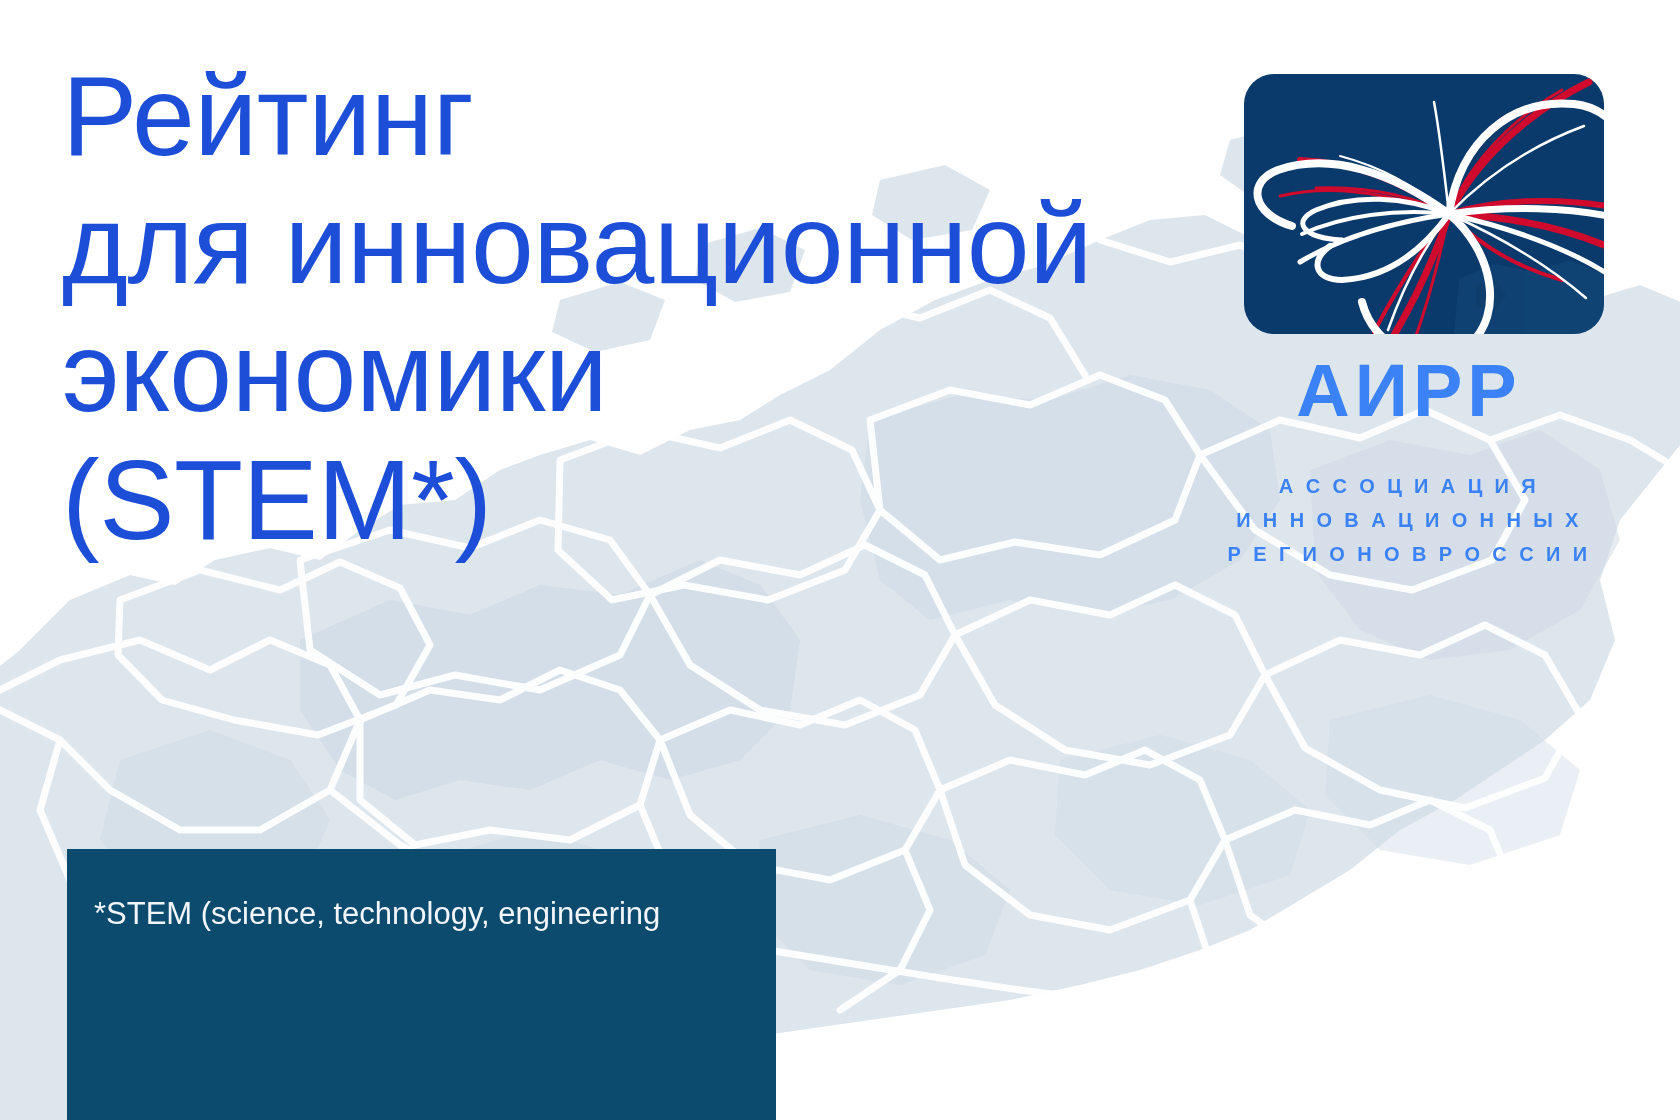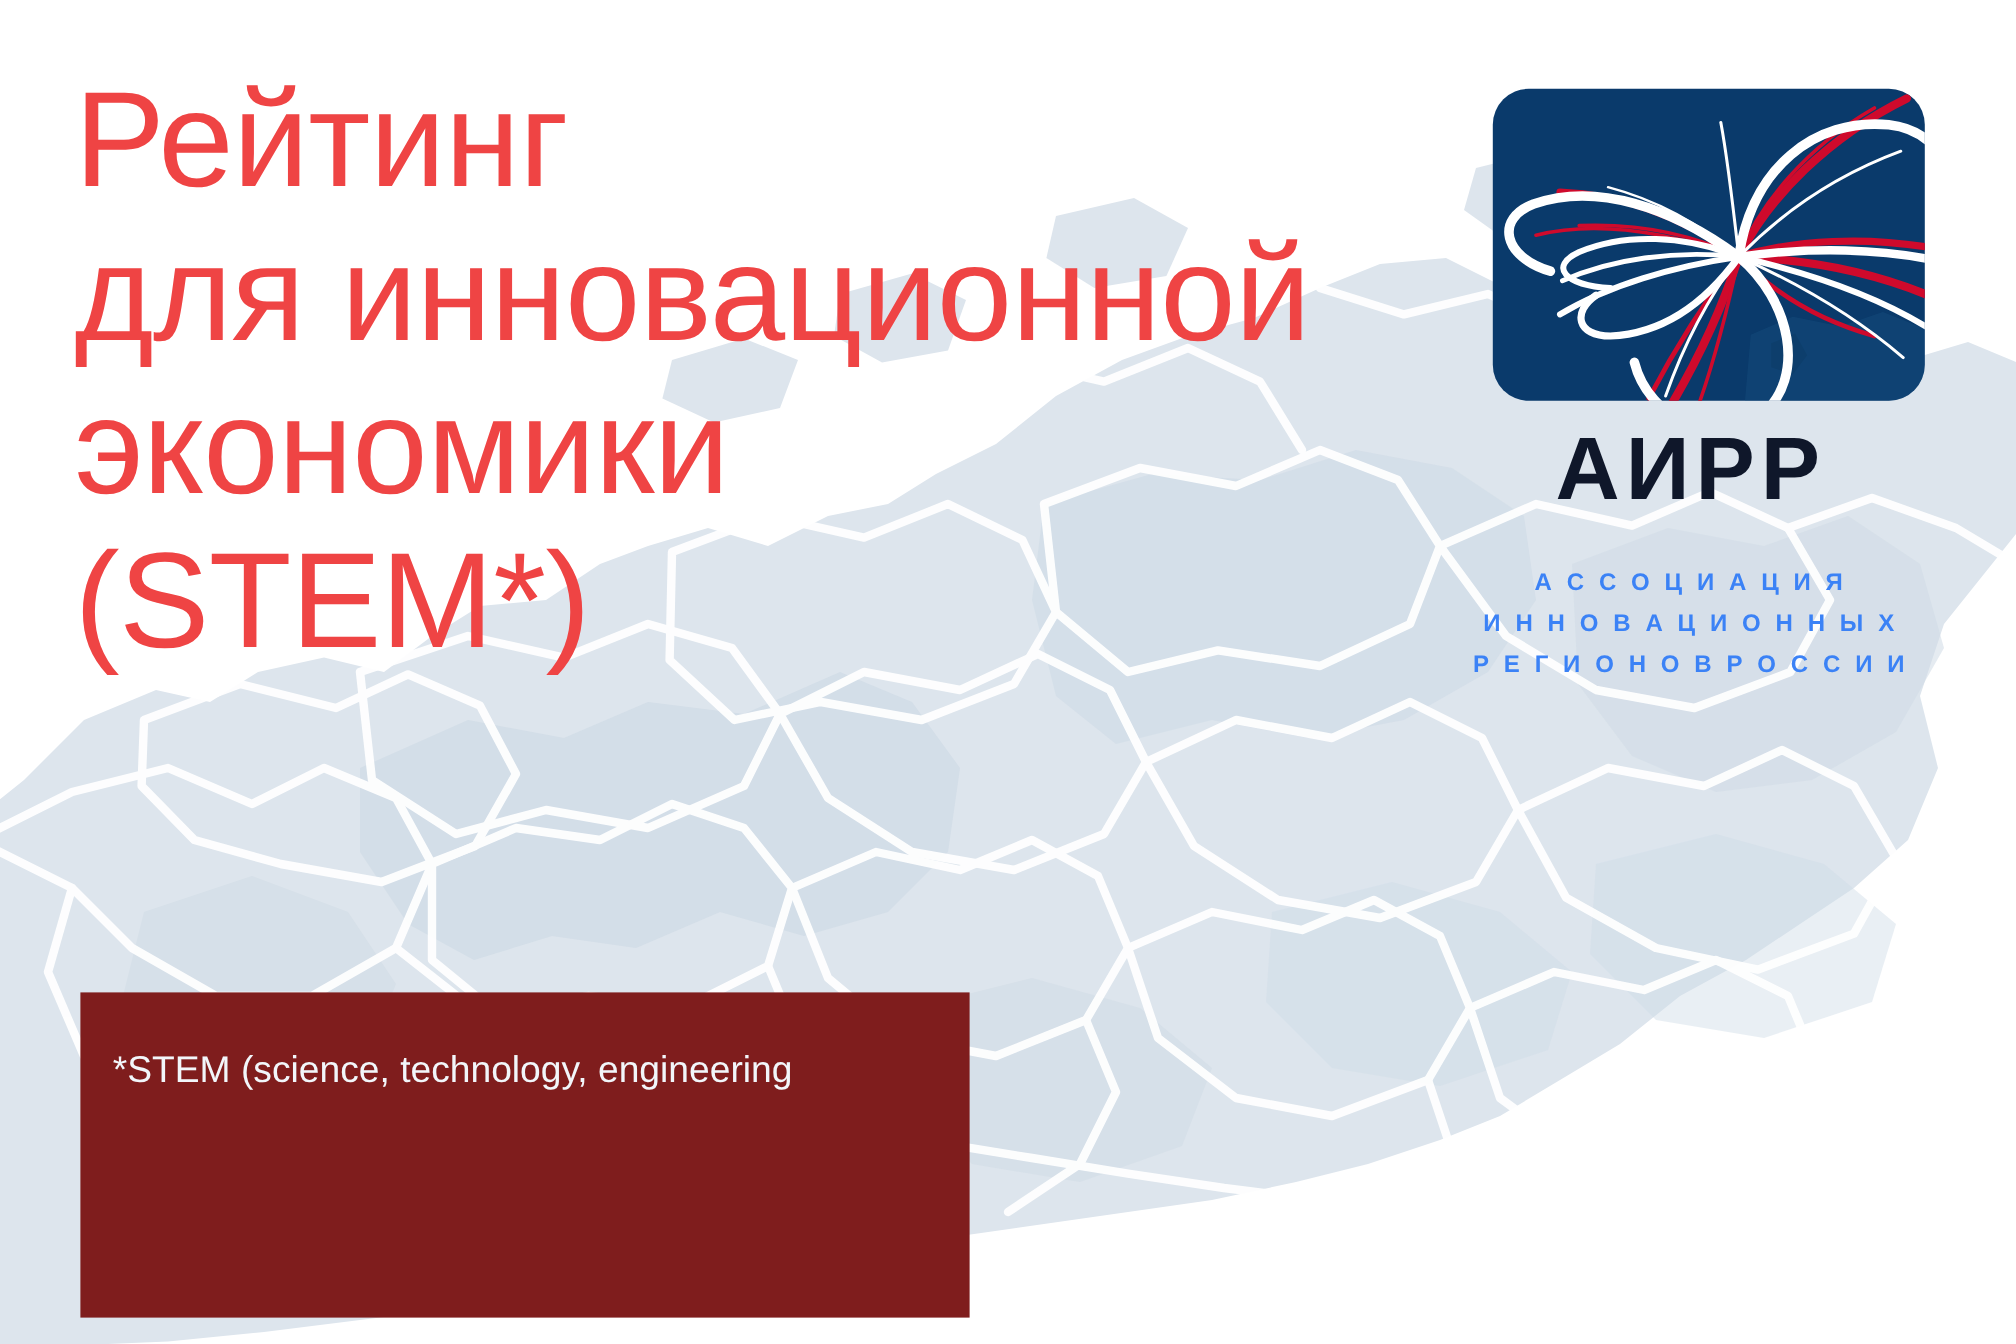--- a/index.html
+++ b/index.html
@@ -28,21 +28,21 @@
   .title-block{
     position:absolute;left:62px;top:52px;width:1160px;
     z-index:4;
   }
   .title-line{
     font-family:"Liberation Sans", sans-serif;
     font-weight:300;
     font-size:113px;
     line-height:128px;
     letter-spacing:-0.5px;
-    color:#ef4444;
+    color:#1d4ed8;
     white-space:nowrap;
     -webkit-font-smoothing:antialiased;
   }
 
   
   .logo-wrap{
     position:absolute;left:1210px;top:54px;width:430px;height:540px;
     z-index:5;
   }
   .logo-mark{
@@ -50,39 +50,38 @@
   }
   .logo-mark svg{display:block;width:100%;height:100%;overflow:visible;}
   .logo-word{
     position:absolute;left:0;top:300px;width:398px;
     text-align:center;
     font-family:"Liberation Sans", sans-serif;
     font-weight:700;
     font-size:74px;
     line-height:74px;
     letter-spacing:5px;
-    color:#0f172a;
+    color:#3b82f6;
   }
   .logo-tag{
     position:absolute;left:0;top:415px;width:398px;
     text-align:center;
     font-family:"Liberation Sans", sans-serif;
     font-weight:700;
     font-size:20px;
     line-height:34px;
     letter-spacing:3.4px;
     color:#3b82f6;
   }
 
   
   .footnote-box{
-    position:absolute;left:67px;top:827px;width:709px;height:271px;
-    background:#7f1d1d;
+    position:absolute;left:67px;top:849px;width:709px;height:271px;
+    background:#0c4a6e;
     z-index:6;
-    padding-left:32px;
   }
   .footnote-text{
     position:absolute;left:27px;top:43px;width:650px;
     font-family:"Liberation Sans", sans-serif;
     font-weight:400;
     font-size:31px;
     line-height:44px;
     color:#f2f6fa;
   }
 </style>

